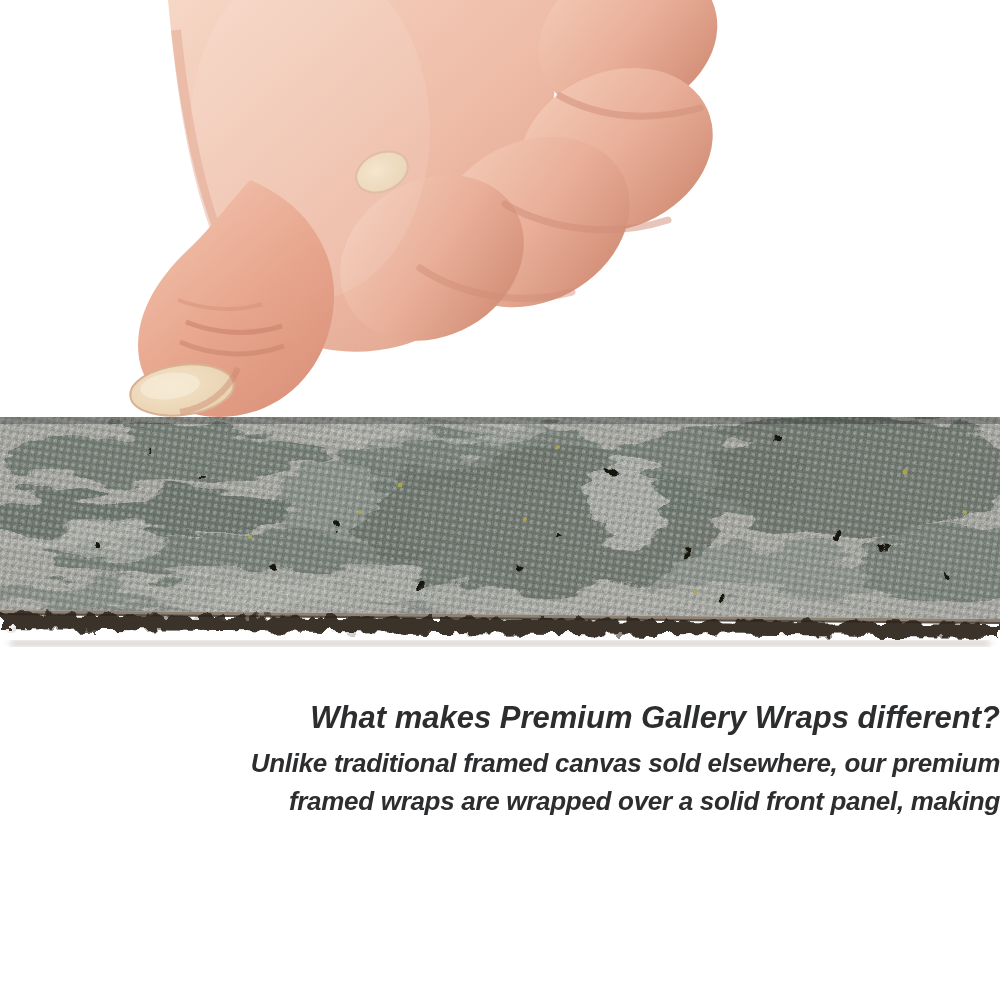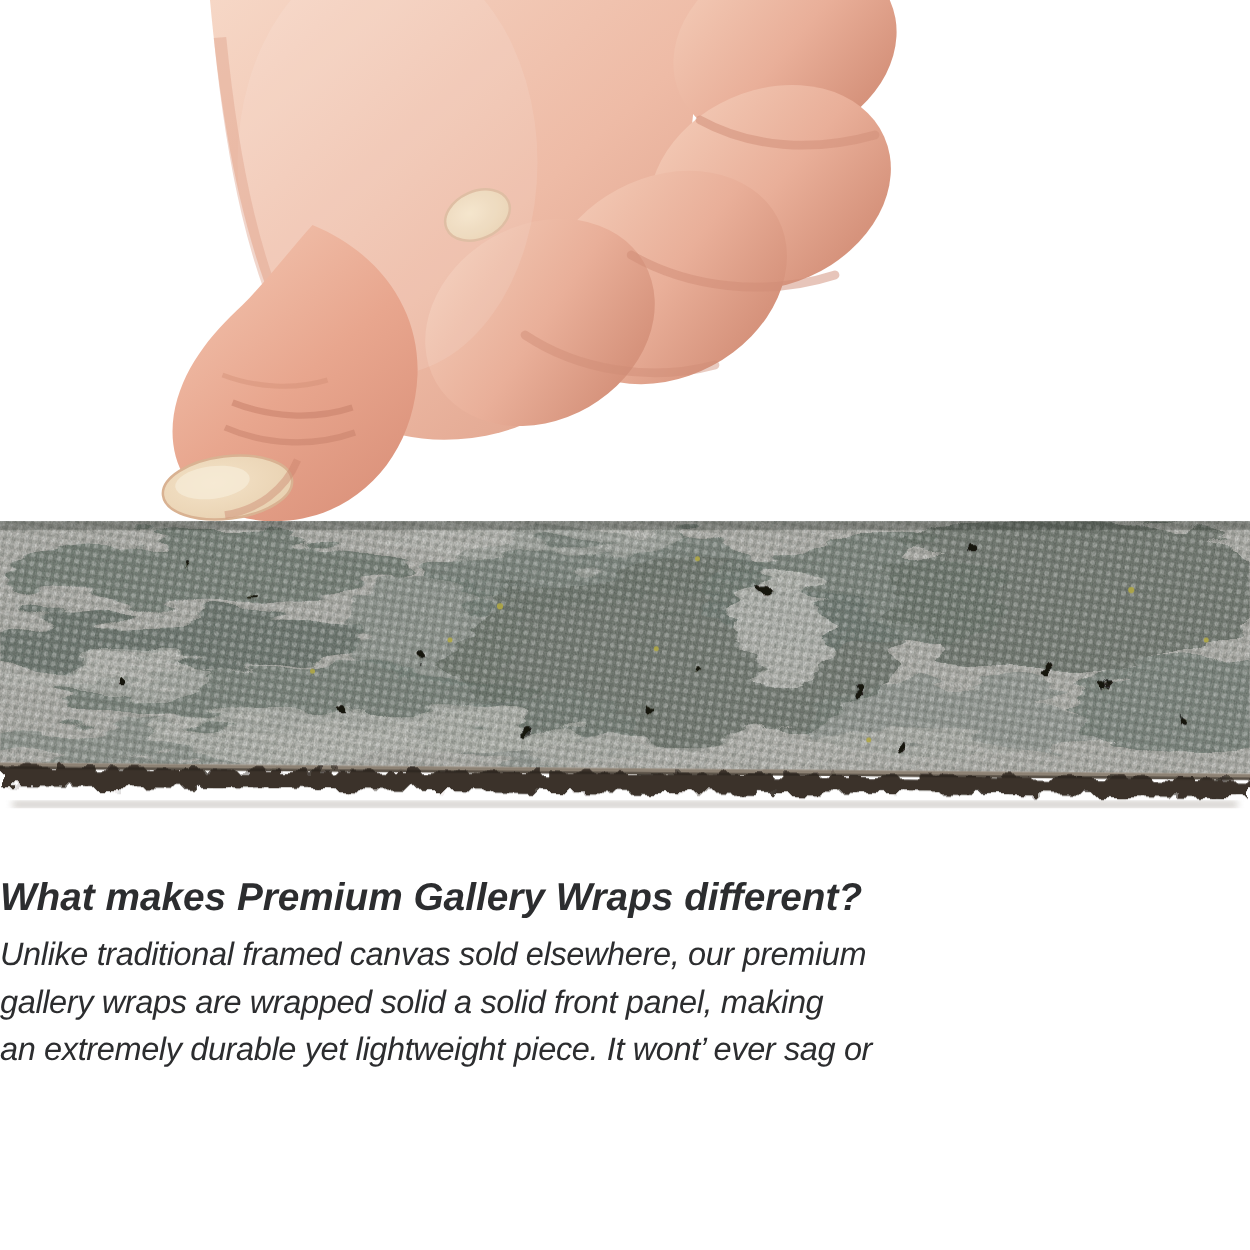--- a/index.html
+++ b/index.html
@@ -9,35 +9,35 @@
     background:#ffffff;
     overflow:hidden;
     font-family:"Liberation Sans",sans-serif;
   }
   .hand-svg{position:absolute;top:0;left:0;}
   .strip-svg{position:absolute;top:417px;left:0;}
   .info{
     position:absolute;
     top:696px;left:0;
     width:1000px;
-    text-align:left;
+    text-align:right;
     color:#2c2d2f;
     font-style:italic;
   }
   .info-heading{
     font-size:31px;
     font-weight:bold;
     line-height:44px;
     letter-spacing:0px;
     white-space:nowrap;
     margin:0 0 4px 0;
   }
   .info-line{
     font-size:26px;
-    font-weight:400;
+    font-weight:700;
     line-height:38px;
     letter-spacing:-0.3px;
     white-space:nowrap;
   }
 </style>
 </head>
 <body>
 
 <div class="stage">
 
@@ -195,17 +195,16 @@
     <g filter="url(#fRough2)">
       <path d="M0,197 L1000,206 L1000,221 L0,212 Z" fill="#3a332c"></path>
     </g>
     <path d="M0,197 L1000,206" stroke="#241f1a" stroke-width="2" opacity="0.5"></path>
     <rect x="10" y="224" width="980" height="5" fill="#a9a29a" opacity="0.6" filter="url(#fBlur)"></rect>
   </svg>
 
   <section class="info">
     <h1 class="info-heading">What makes Premium Gallery Wraps different?</h1>
     <div class="info-line">Unlike traditional framed canvas sold elsewhere, our premium</div>
-    <div class="info-line">gallery wraps are wrapped solid a solid front panel, making</div>
-    <div class="info-line">an extremely durable yet lightweight piece. It wont’ ever sag or</div>
+    <div class="info-line">framed wraps are wrapped over a solid front panel, making</div>
   </section>
 
 </div>
 
 </body></html>

